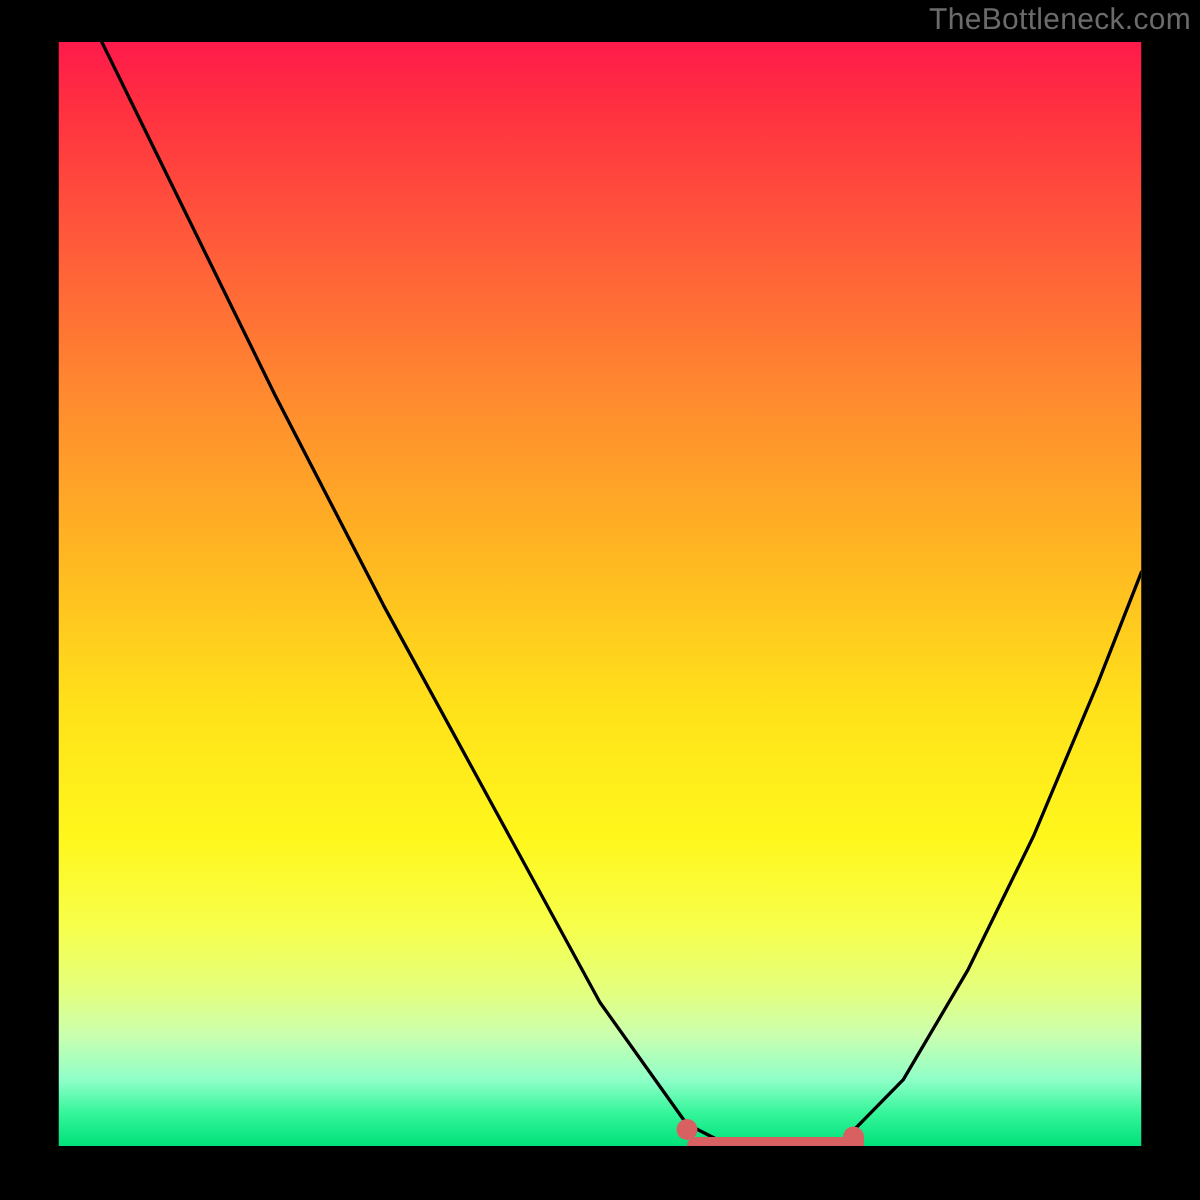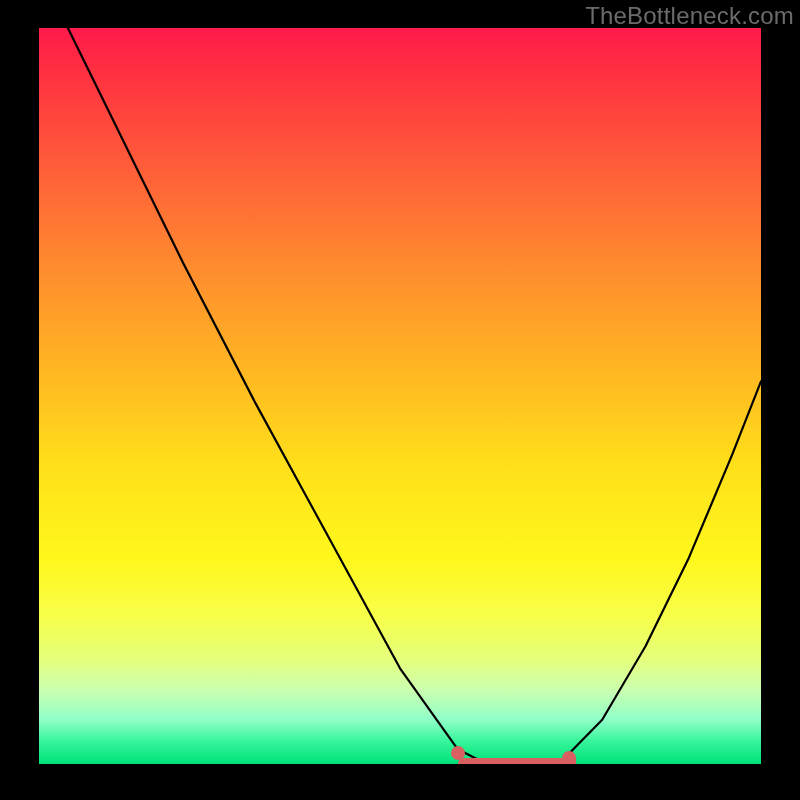--- a/index.html
+++ b/index.html
@@ -14,21 +14,21 @@
     position: relative;
     width: 800px;
     height: 800px;
     background: #000;
   }
   .watermark {
     position: absolute;
     top: 2px;
     right: 6px;
     color: #6b6b6b;
-    font-size: 24px;
+    font-size: 20px;
     z-index: 10;
     letter-spacing: 0.2px;
   }
   .plot-area {
     position: absolute;
     left: 39px;
     top: 28px;
     width: 722px;
     height: 736px;
     overflow: hidden;

